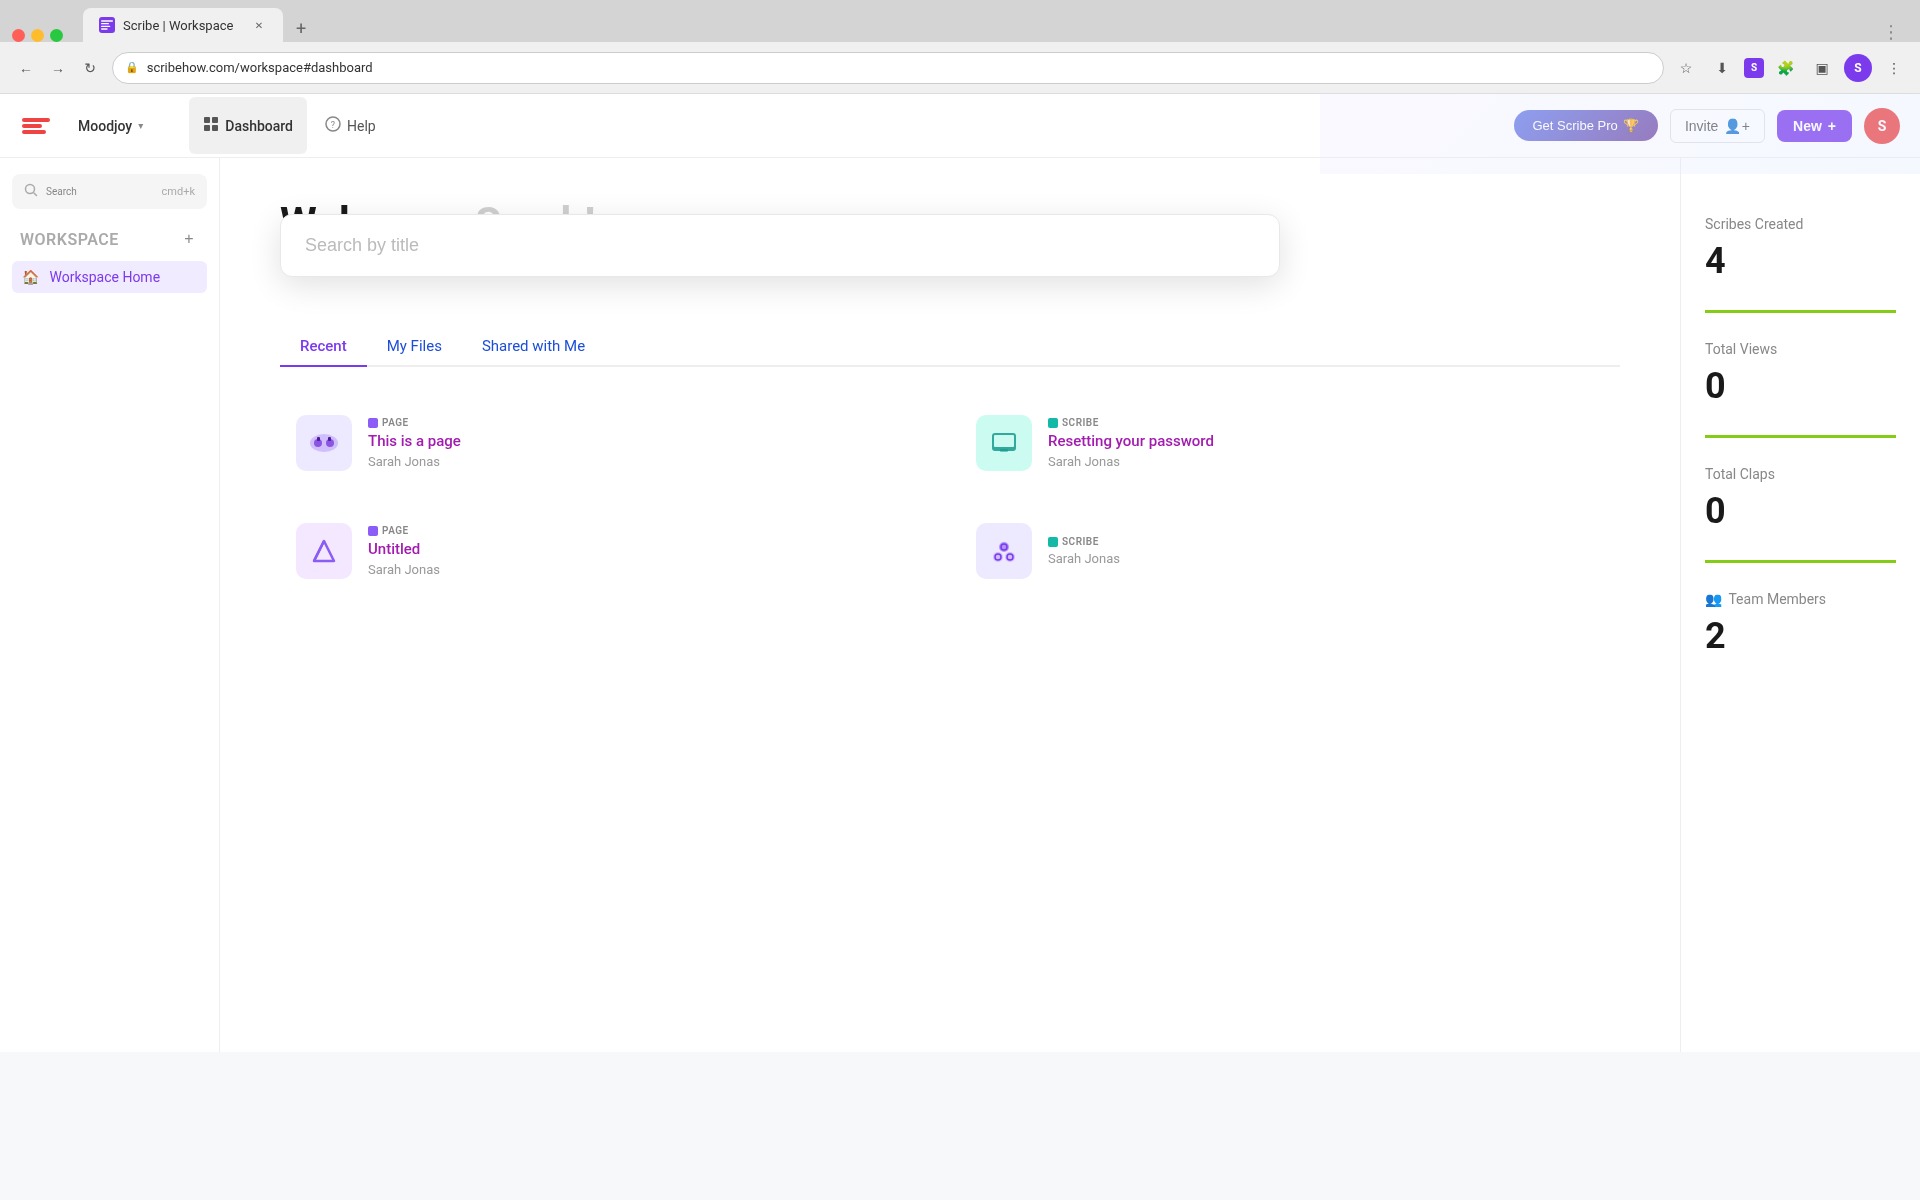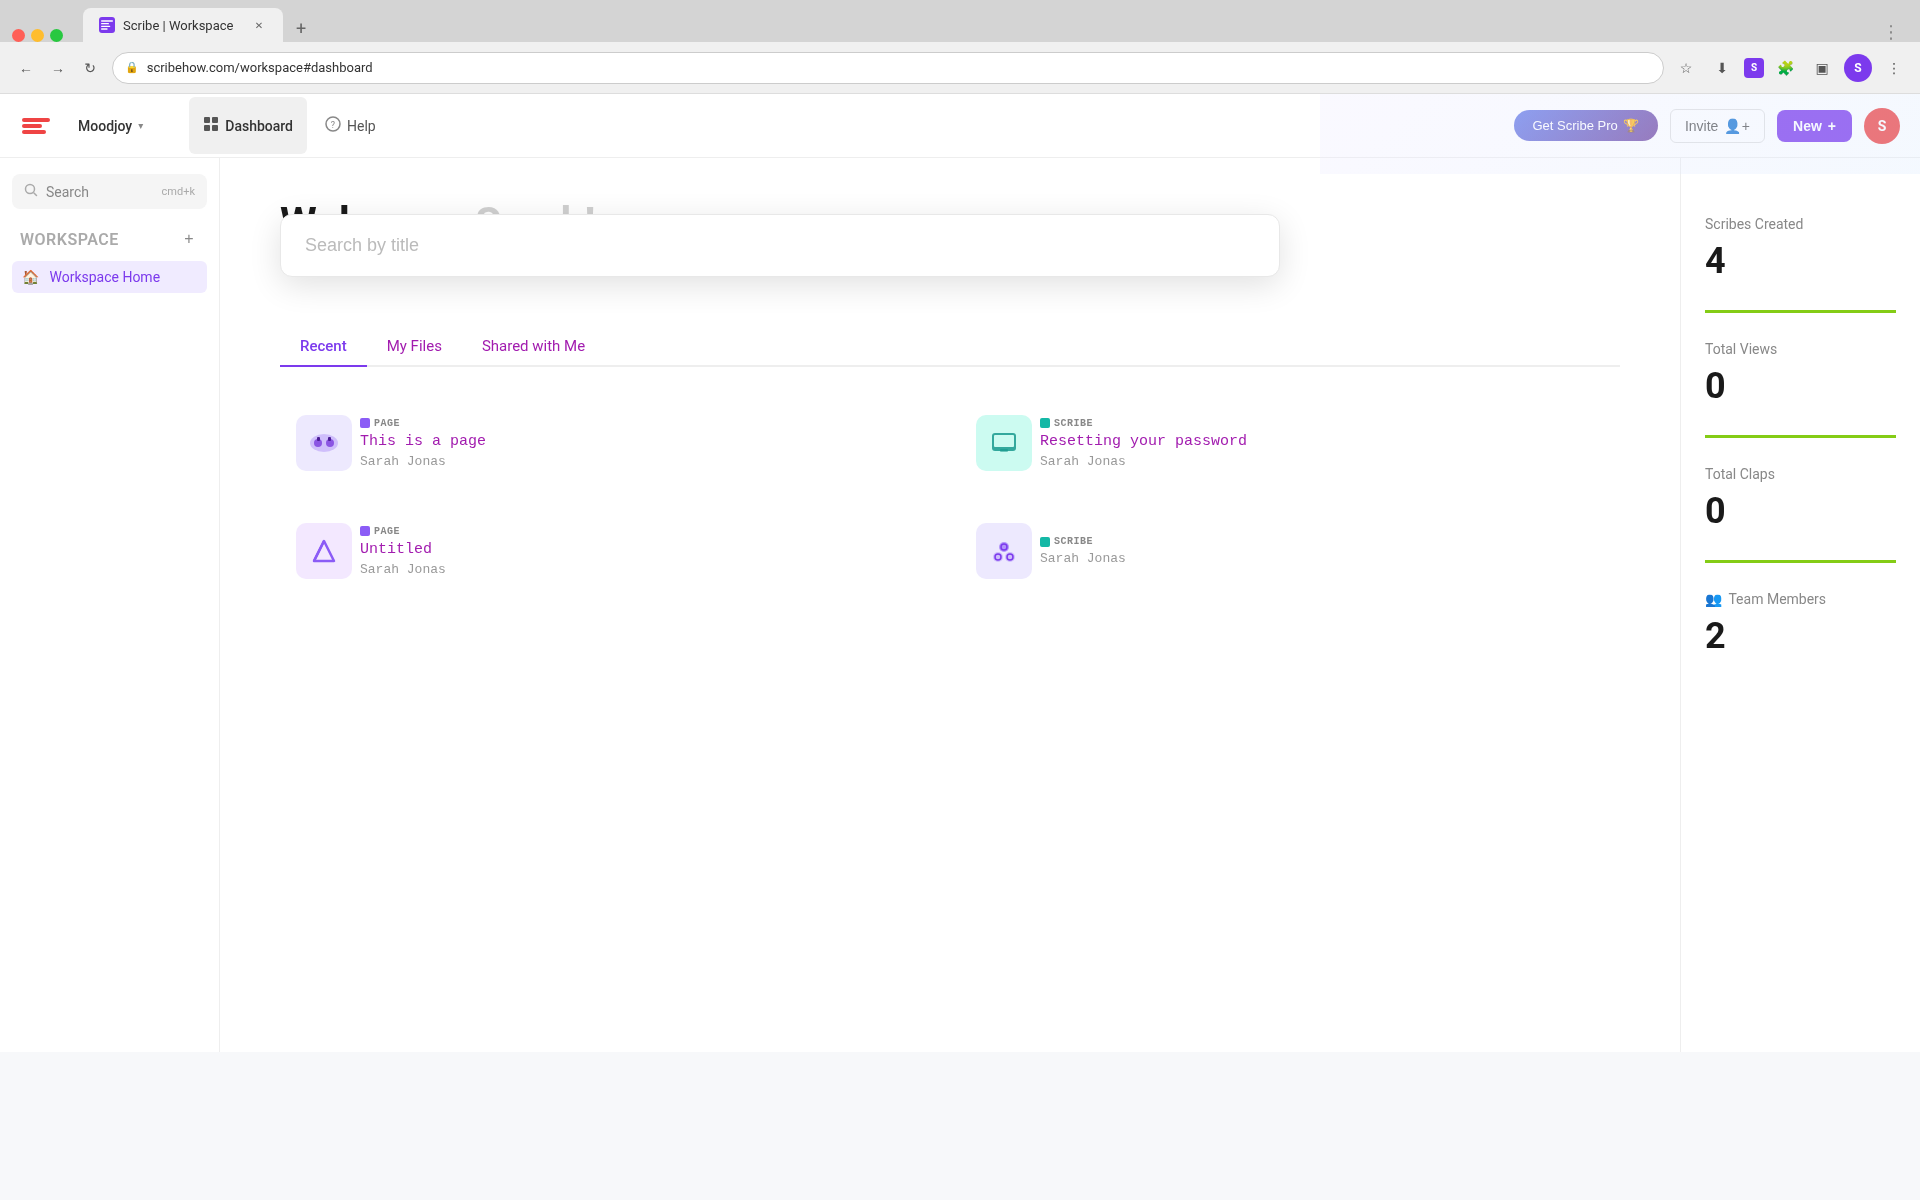--- a/index.html
+++ b/index.html
@@ -291,21 +291,21 @@
     .search-box {
       display: flex;
       align-items: center;
       gap: 8px;
       padding: 8px 12px;
       background: #f5f5f5;
       border-radius: 8px;
       cursor: pointer;
       margin-bottom: 16px;
     }
-    .search-text { font-size: 14px; color: #888; flex: 1; }
+    .search-text { font-size: 10px; color: #888; flex: 1; }
     .search-shortcut { font-size: 11px; color: #aaa; }
 
     .workspace-section {
       display: flex;
       align-items: center;
       justify-content: space-between;
       padding: 4px 8px;
       margin-bottom: 8px;
     }
     .workspace-label {
@@ -387,46 +387,45 @@
     .tabs {
       display: flex;
       gap: 0;
       border-bottom: 2px solid #eee;
       margin-bottom: 32px;
     }
     .tab {
       padding: 10px 20px;
       cursor: pointer;
       font-size: 15px;
-      color: #a21caf;
+      color: #1d4ed8;
       border-bottom: 2px solid transparent;
       margin-bottom: -2px;
     }
     .tab.active {
       color: #7c3aed;
       border-bottom-color: #7c3aed;
       font-weight: 500;
     }
 
     
     .files-grid {
       display: grid;
       grid-template-columns: 1fr 1fr;
       gap: 20px;
       margin-top: 8px;
     }
     .file-card {
       display: flex;
       align-items: center;
-      gap: 8px;
+      gap: 16px;
       padding: 16px;
       border-radius: 10px;
       cursor: pointer;
       transition: background 0.15s;
-      font-family: Liberation Mono, monospace;
     }
     .file-thumb {
       width: 56px;
       height: 56px;
       border-radius: 10px;
       display: flex;
       align-items: center;
       justify-content: center;
       flex-shrink: 0;
       font-size: 22px;

